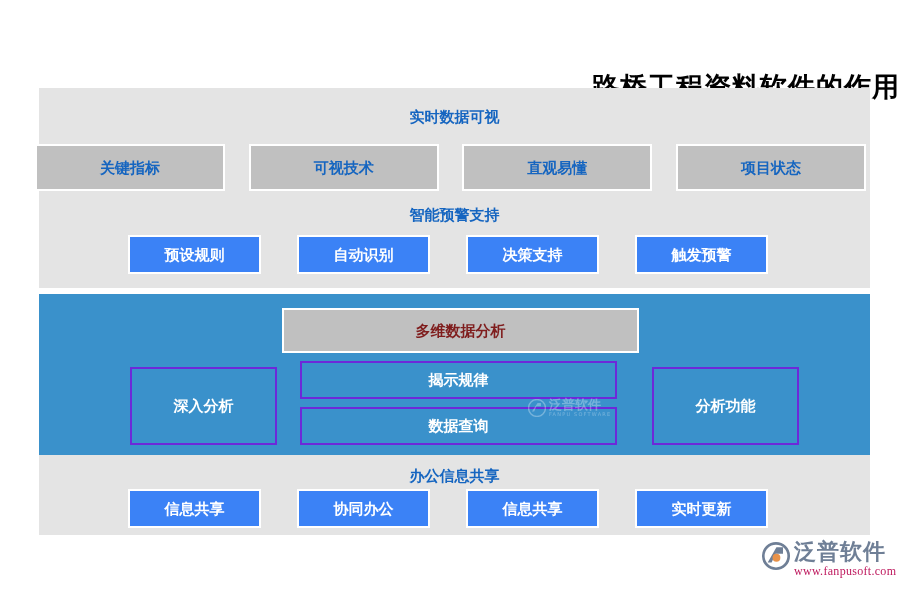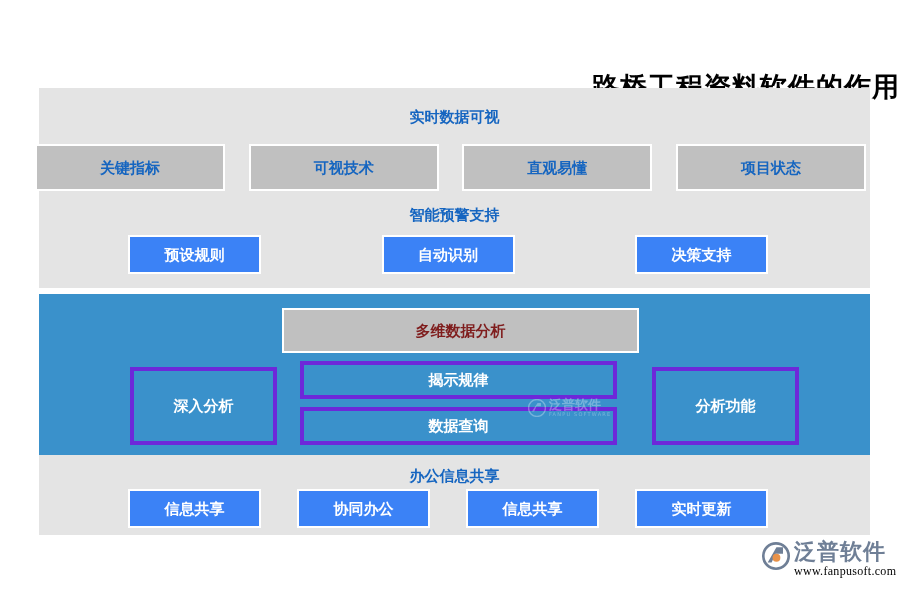--- a/index.html
+++ b/index.html
@@ -67,21 +67,21 @@
   }
   
   .chip-blue {
     background: #3b82f6;
     border: 2px solid #ffffff;
     color: #ffffff;
   }
   
   .chip-outline {
     background: transparent;
-    border: 4px solid #6d28d9;
+    border: 2px solid #6d28d9;
     color: #ffffff;
   }
   
   .chip-grey-hdr {
     background: #c0c0c0;
     border: 2px solid #ffffff;
     color: #7f1d1d;
   }
 
   
@@ -124,21 +124,21 @@
     display: flex; align-items: flex-start;
   }
   .brand-mark { width: 28px; height: 28px; margin-right: 4px; margin-top: 2px; }
   .brand-text { display: flex; flex-direction: column; }
   .brand-cn {
     font-size: 22px; font-weight: bold; color: #6f7f96;
     line-height: 24px; letter-spacing: 1px;
   }
   .brand-url {
     font-family: "Liberation Serif", "DejaVu Serif", serif;
-    font-size: 12px; color: #000000; line-height: 14px; letter-spacing: .3px;
+    font-size: 12px; color: #be185d; line-height: 14px; letter-spacing: .3px;
   }
 </style>
 </head>
 <body>
 
 <div class="page">
 
   <div class="title">路桥工程资料软件的作用</div>
 
   <div class="panel panel-gray" id="panel-a">
@@ -150,20 +150,21 @@
     <div class="chip chip-grey">关键指标</div>
     <div class="chip chip-grey">可视技术</div>
     <div class="chip chip-grey">直观易懂</div>
     <div class="chip chip-grey">项目状态</div>
   </div>
 
   <div class="chip-row" id="row-b">
     <div class="chip chip-blue">预设规则</div>
     <div class="chip chip-blue">自动识别</div>
     <div class="chip chip-blue">决策支持</div>
+    <div class="chip chip-blue">触发预警</div>
   </div>
 
   <div class="panel panel-blue" id="panel-b">
 
     <div class="chip chip-grey-hdr" id="hdr-c">多维数据分析</div>
 
     <div class="chip chip-outline" id="box-left">深入分析</div>
 
     <div class="chip chip-outline" id="box-mid-1">揭示规律</div>
 

